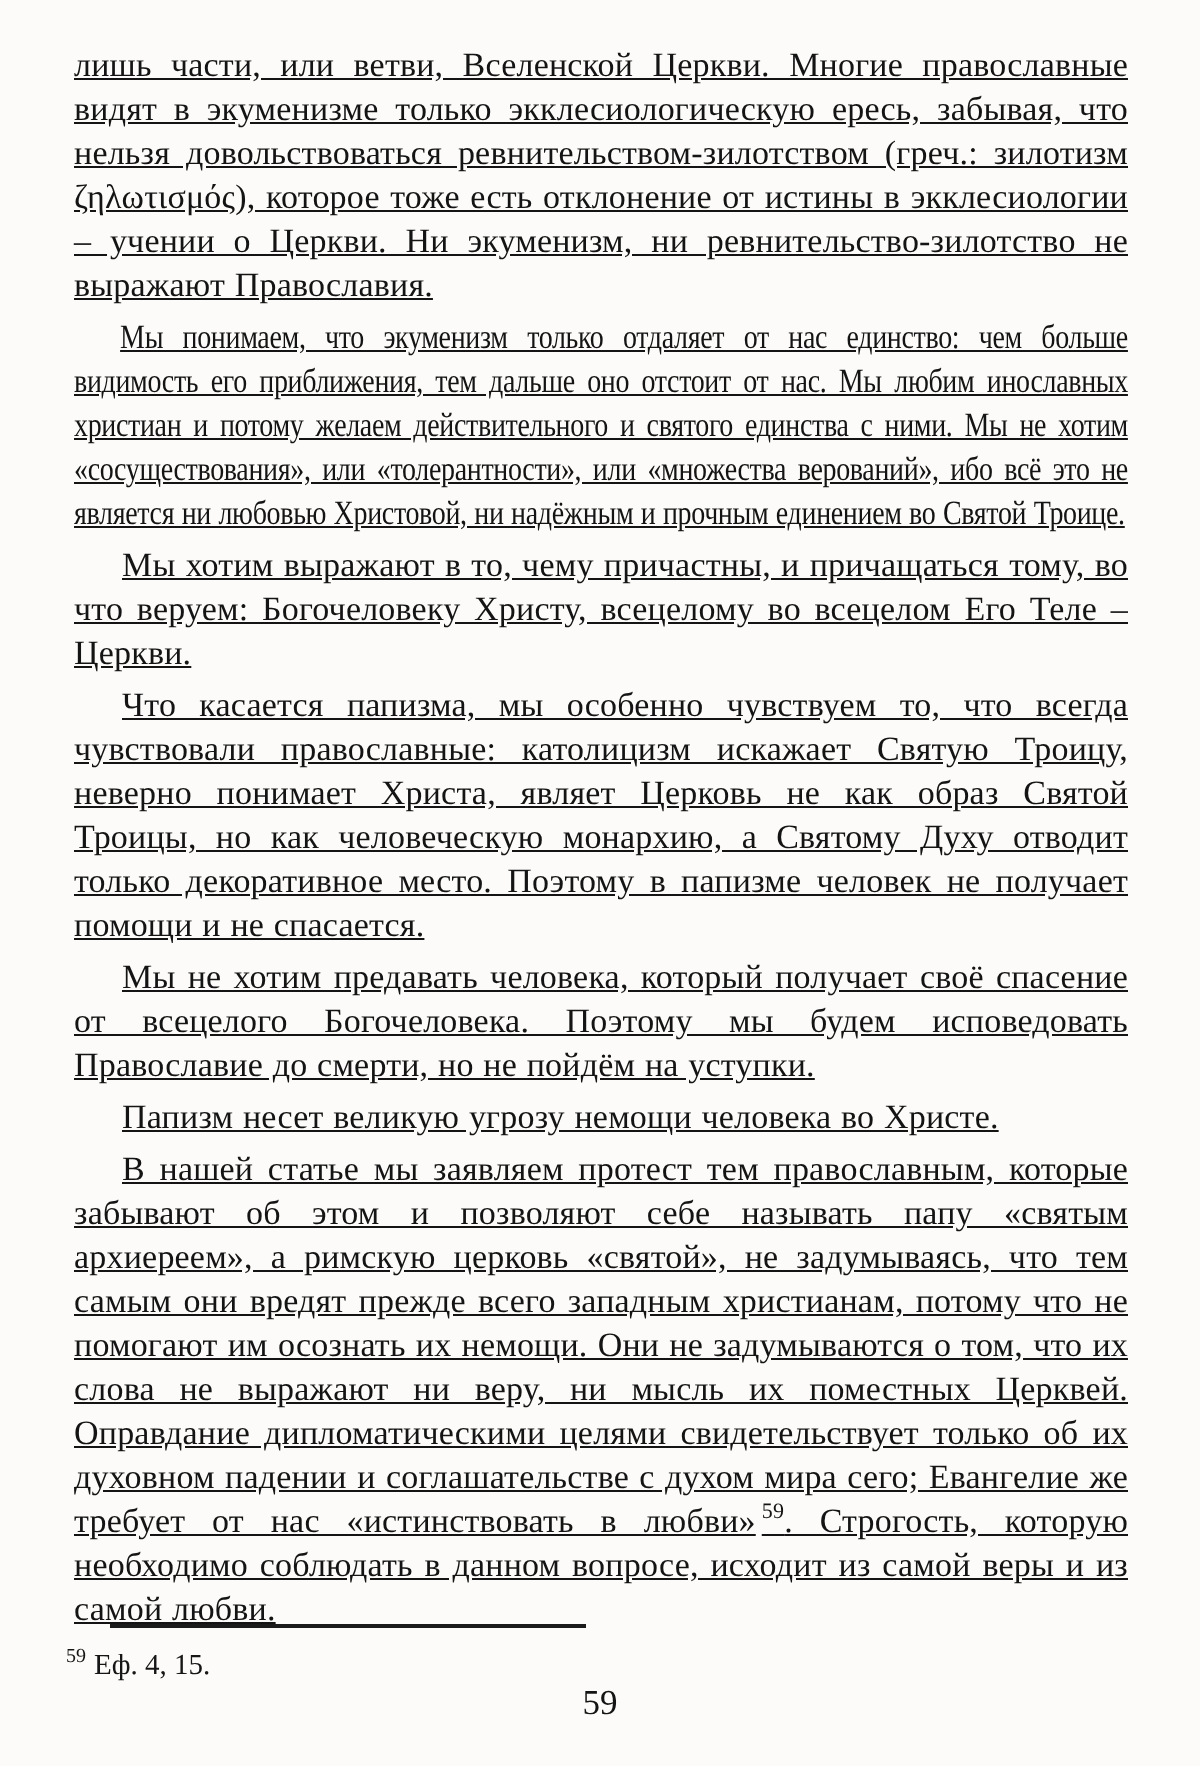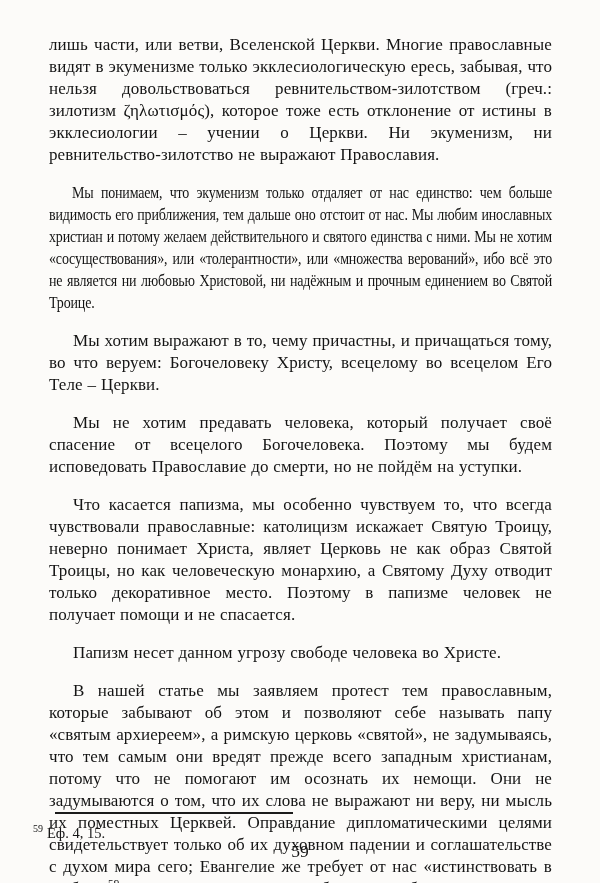--- a/index.html
+++ b/index.html
@@ -21,26 +21,27 @@
     overflow: hidden;
     box-sizing: border-box;
   }
   .text-block {
     position: absolute;
     top: 18px;
     left: 33px;
     width: 535px;
   }
   .para {
-    margin: 16px;
+    margin: 4px;
     font-size: 17px;
     line-height: 22px;
     text-align: justify;
     letter-spacing: 0.1px;
     word-spacing: 0.5px;
+    text-decoration: underline;
   }
   .para.indent {
     text-indent: 24px;
   }
   .para.no-indent {
     text-indent: 0;
   }
   
   .para.condensed .condensed-inner {
     display: block;
@@ -100,25 +101,25 @@
 
     <p class="para no-indent">лишь части, или ветви, Вселенской Церкви. Многие православные видят в экуменизме только экклесиологическую ересь, забывая, что нельзя довольствоваться ревнительством-зилотством (греч.: зилотизм ζηλωτισμός), которое тоже есть отклонение от истины в экклесиологии – учении о Церкви. Ни экуменизм, ни ревнительство-зилотство не выражают Православия.</p>
 
     <p class="para condensed">
         <span class="condensed-inner">Мы понимаем, что экуменизм только отдаляет от нас единство: чем больше видимость его приближения, тем дальше оно отстоит от нас. Мы любим инославных христиан и потому желаем действительного и святого единства с ними. Мы не хотим «сосуществования», или «толерантности», или «множества верований», ибо всё это не является ни любовью Христовой, ни надёжным и прочным единением во Святой Троице.</span>
       </p>
 
     <p class="para indent">Мы хотим выражают в то, чему причастны, и причащаться тому, во что веруем: Богочеловеку Христу, всецелому во всецелом Его Теле – Церкви.</p>
 
 
+    <p class="para indent">Что касается папизма, мы особенно чувствуем то, что всегда чувствовали православные: католицизм искажает Святую Троицу, неверно понимает Христа, являет Церковь не как образ Святой Троицы, но как человеческую монархию, а Святому Духу отводит только декоративное место. Поэтому в папизме человек не получает помощи и не спасается.</p>
+
     <p class="para indent">Мы не хотим предавать человека, который получает своё спасение от всецелого Богочеловека. Поэтому мы будем исповедовать Православие до смерти, но не пойдём на уступки.</p>
 
-    <p class="para indent">Что касается папизма, мы особенно чувствуем то, что всегда чувствовали православные: католицизм искажает Святую Троицу, неверно понимает Христа, являет Церковь не как образ Святой Троицы, но как человеческую монархию, а Святому Духу отводит только декоративное место. Поэтому в папизме человек не получает помощи и не спасается.</p>
-
-    <p class="para indent">Папизм несет данном угрозу свободе человека во Христе.</p>
+    <p class="para indent">Папизм несет великую угрозу немощи человека во Христе.</p>
 
     <p class="para indent"><span>В нашей статье мы заявляем протест тем православным, которые забывают об этом и позволяют себе называть папу «святым архиереем», а римскую церковь «святой», не задумываясь, что тем самым они вредят прежде всего западным христианам, потому что не помогают им осознать их немощи. Они не задумываются о том, что их слова не выражают ни веру, ни мысль их поместных Церквей. Оправдание дипломатическими целями свидетельствует только об их духовном падении и соглашательстве с духом мира сего; Евангелие же требует от нас «истинствовать в любви»</span><sup class="note-ref">59</sup><span>. Строгость, которую необходимо соблюдать в данном вопросе, исходит из самой веры и из самой любви.</span></p>
 
   </main>
 
   <div class="footnote-block">
     <div class="footnote-rule"></div>
     <div class="footnote-line"><sup class="footnote-marker">59</sup><span>Еф. 4, 15.</span></div>
   </div>
 

